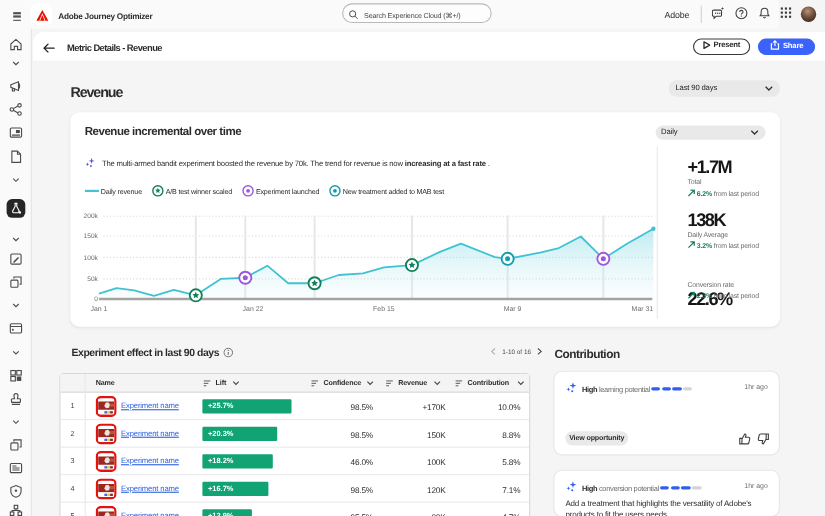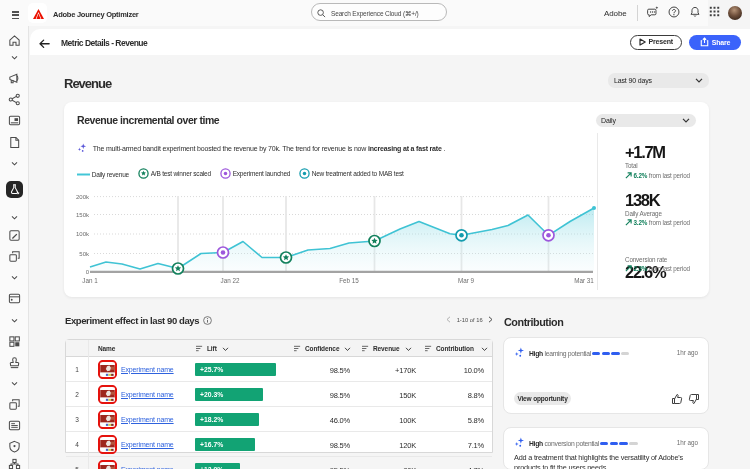--- a/index.html
+++ b/index.html
@@ -43,21 +43,21 @@
 
 .statnum { position:absolute; left:561px; font-weight:bold; color:#161616; font-size:16.5px; letter-spacing:-1.3px; line-height:16.5px; }
 .statlbl { position:absolute; left:561px; font-size:6.3px; letter-spacing:-0.15px; color:#6d6d6d; }
 .statdelta { position:absolute; left:561px; font-size:6.3px; letter-spacing:-0.15px; color:#6d6d6d; white-space:nowrap; }
 .statdelta b { color:#12805c; font-weight:bold; }
 .statdelta svg { vertical-align:-1px; margin-right:1.5px; }
 
 
 #secttitle { position:absolute; left:65px; top:315.5px; font-size:9.5px; letter-spacing:-0.4px; font-weight:bold; line-height:9.5px; }
 #pagin { position:absolute; left:446px; top:316px; font-size:5.8px; color:#4b4b4b; }
-#table { position:absolute; left:65px; top:339px; width:428px; height:114px; background:#fff; border:1px solid #d8d8d8; border-radius:4px 4px 0 0; }
+#table { position:absolute; left:54px; top:339px; width:428px; height:131px; background:#fff; border:1px solid #d8d8d8; border-radius:4px 4px 0 0; }
 #thead { position:absolute; left:0; top:0; width:100%; height:17px; background:#f4f4f4; border-bottom:1px solid #d8d8d8; font-size:6.5px; letter-spacing:-0.1px; font-weight:bold; }
 .trow { position:absolute; left:0; width:100%; height:25px; border-bottom:1px solid #e9e9e9; font-size:7px; }
 .rownum { position:absolute; left:0; width:22px; text-align:center; top:9px; color:#444; font-size:6.5px; }
 #vsep { position:absolute; left:22px; top:0; width:1px; height:130px; background:#e9e9e9; }
 .thumb { position:absolute; left:32px; top:3px; width:19px; height:19px; }
 .elink { position:absolute; left:55px; top:8.5px; font-size:7px; letter-spacing:-0.15px; color:#2e62de; text-decoration:underline; }
 .bar { position:absolute; left:129px; top:5.5px; height:13px; background:#12a374; color:#fff; font-size:6.8px; font-weight:bold; line-height:13px; padding-left:5px; border-radius:1px; }
 .cval { position:absolute; top:8.5px; text-align:right; color:#2c2c2c; font-size:7.5px; letter-spacing:-0.2px; }
 .conf { left:214px; width:70px; }
 .rev  { left:280px; width:70px; }

